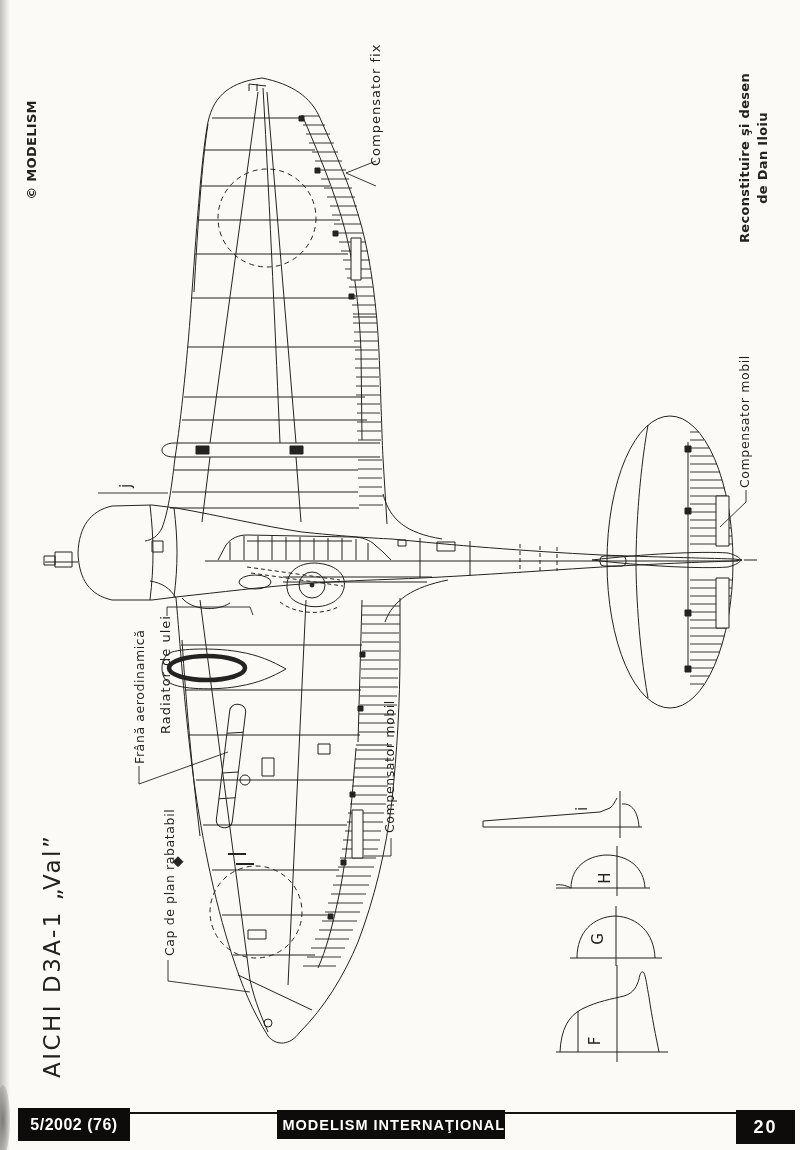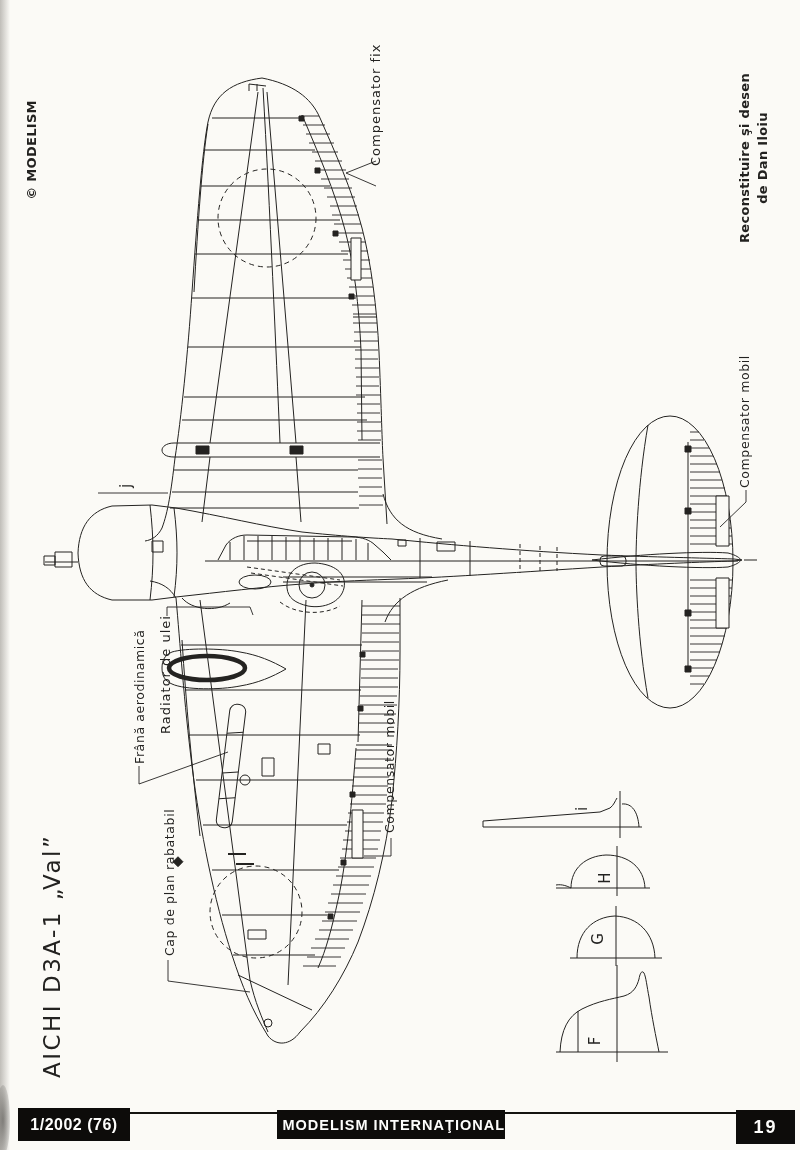--- a/index.html
+++ b/index.html
@@ -240,21 +240,21 @@
 
     <text class="sec" text-anchor="middle" transform="rotate(-90 131 486)" x="131" y="486" font-size="16">j</text>
     <text class="sec" text-anchor="middle" transform="rotate(-90 587 809)" x="587" y="809">i</text>
     <text class="sec" text-anchor="middle" transform="rotate(-90 610 878)" x="610" y="878">H</text>
     <text class="sec" text-anchor="middle" transform="rotate(-90 603 939)" x="603" y="939" font-size="16">G</text>
     <text class="sec" text-anchor="middle" transform="rotate(-90 600 1041)" x="600" y="1041" font-size="18">F</text>
   </svg>
 
   <div class="rule"></div>
   <div class="bbox" id="issue-box">
-    <span>1/2002 (76)</span>
+    <span>5/2002 (76)</span>
   </div>
   <div class="bbox" id="mag-box">
     <span>MODELISM INTERNAŢIONAL</span>
   </div>
   <div class="bbox" id="pagenum-box">
-    <span>19</span>
+    <span>20</span>
   </div>
 </div>
 
 </body></html>

